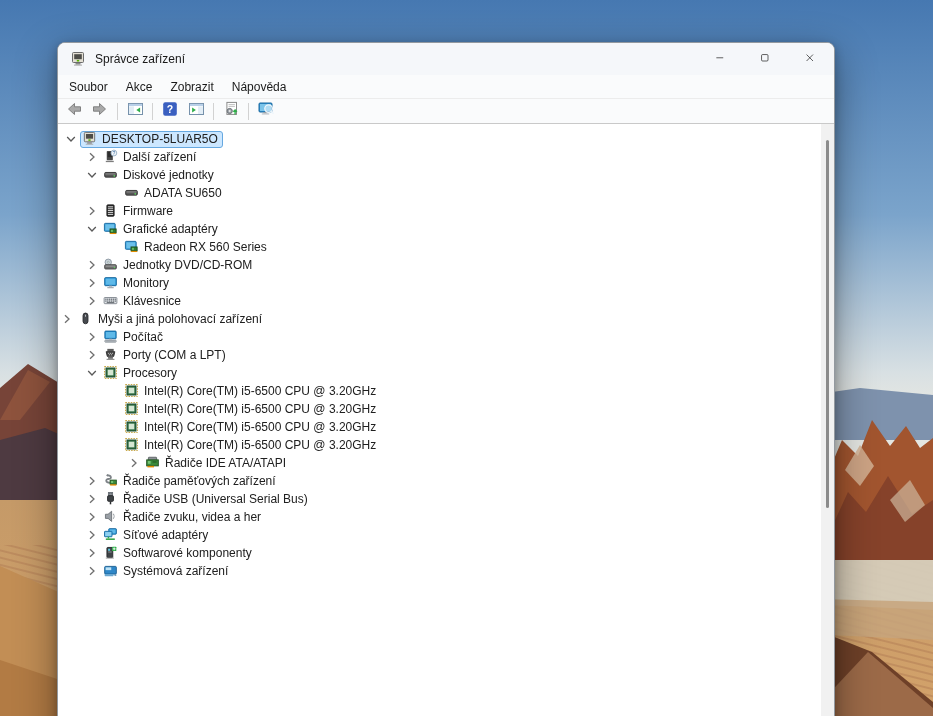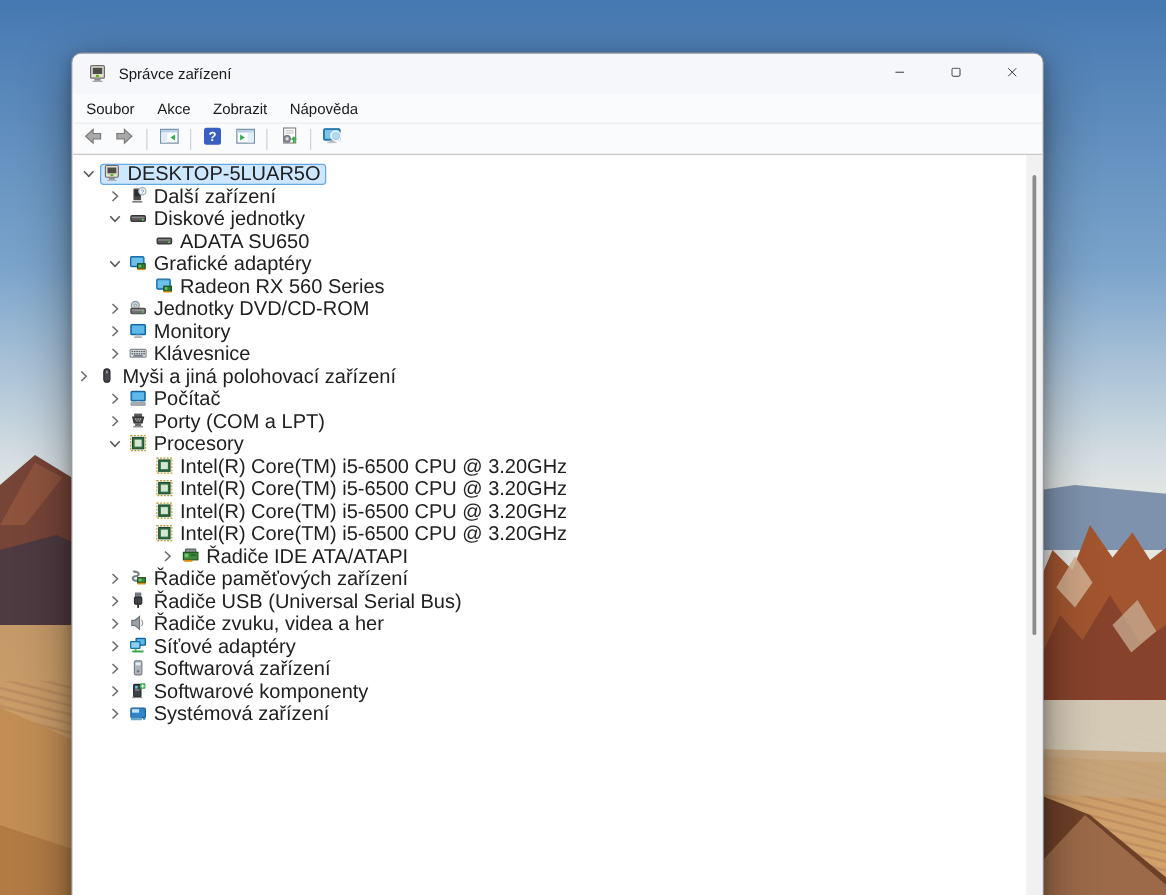--- a/index.html
+++ b/index.html
@@ -49,21 +49,21 @@
   .treepane {
     flex: 1 1 auto; background: #fff; position: relative; overflow: hidden;
     padding-top: 6px;
   }
   .tree-row { height: 18px; display: flex; align-items: center; white-space: nowrap; }
   .chev { width: 18px; flex: 0 0 18px; display: flex; align-items: center; justify-content: center; }
   .row-content { display: flex; align-items: center; padding: 0 4px 0 1px; height: 17px; border: 1px solid transparent; border-radius: 3px; }
   .row-content.selected { background: #cce7ff; border-color: #66a8e0; }
   .tree-icon { width: 16px; height: 16px; flex: 0 0 16px; margin-right: 4px; }
   .tree-icon svg { display: block; }
-  .tree-label { font-size: 16px; color: #202020; line-height: 15px; }
+  .tree-label { font-size: 12px; color: #202020; line-height: 15px; }
 
   .vscroll-track {
     position: absolute; top: 0; right: 0; width: 13px; height: 100%;
     background: #f1f1f1;
   }
   .vscroll-thumb {
     position: absolute; top: 16px; right: 5px; width: 3px; height: 368px;
     background: #8c8c8c; border-radius: 2px;
   }
 
@@ -292,20 +292,40 @@
                 <rect x="2.6" y="6.8" width="10.8" height="1.2" fill="#8a8a8a"></rect>
                 <circle cx="12" cy="9.4" r="0.9" fill="#5bd05b"></circle>
               </svg>
             </span>
             <span class="tree-label">ADATA SU650</span>
           </span>
         </div>
         <div class="tree-row" style="padding-left: 25px;">
           <span class="chev">
             <svg width="16" height="16" viewBox="0 0 16 16">
+              <path d="M6 4.2 L10 8 L6 11.8" fill="none" stroke="#6f6f6f" stroke-width="1.3"></path>
+            </svg>
+          </span>
+          <span class="row-content">
+            <span class="tree-icon">
+              <svg width="15" height="15" viewBox="0 0 16 16">
+                <rect x="4.2" y="2" width="7.6" height="12" rx="0.8" fill="#2e2e2e" stroke="#111"></rect>
+                <rect x="5.2" y="3.6" width="5.6" height="1" fill="#e8e8e8"></rect>
+                <rect x="5.2" y="5.6" width="5.6" height="1" fill="#cfcfcf"></rect>
+                <rect x="5.2" y="7.6" width="5.6" height="1" fill="#e8e8e8"></rect>
+                <rect x="5.2" y="9.6" width="5.6" height="1" fill="#cfcfcf"></rect>
+                <rect x="5.2" y="11.6" width="5.6" height="1" fill="#e8e8e8"></rect>
+              </svg>
+            </span>
+            <span class="tree-label">Firmware</span>
+          </span>
+        </div>
+        <div class="tree-row" style="padding-left: 25px;">
+          <span class="chev">
+            <svg width="16" height="16" viewBox="0 0 16 16">
               <path d="M4.2 6 L8 10 L11.8 6" fill="none" stroke="#5a5a5a" stroke-width="1.3"></path>
             </svg>
           </span>
           <span class="row-content">
             <span class="tree-icon">
               <svg width="15" height="15" viewBox="0 0 16 16">
                 <rect x="1.5" y="2.5" width="11.5" height="8.5" rx="1" fill="#2f9ad8" stroke="#1c6ba0"></rect>
                 <rect x="2.5" y="3.5" width="9.5" height="6.5" fill="#6cc0ea"></rect>
                 <rect x="7.5" y="8.5" width="6.5" height="4.2" fill="#2e7d32" stroke="#1b4d1f"></rect>
                 <rect x="8.4" y="9.4" width="2.2" height="2.2" fill="#66bb6a"></rect>
@@ -622,37 +642,20 @@
         </div>
         <div class="tree-row" style="padding-left: 25px;">
           <span class="chev">
             <svg width="16" height="16" viewBox="0 0 16 16">
               <path d="M6 4.2 L10 8 L6 11.8" fill="none" stroke="#6f6f6f" stroke-width="1.3"></path>
             </svg>
           </span>
           <span class="row-content">
             <span class="tree-icon">
               <svg width="15" height="15" viewBox="0 0 16 16">
-                <rect x="4.8" y="1.8" width="6.4" height="12" rx="1.2" fill="#aeb4bb" stroke="#7c828a"></rect>
-                <rect x="5.9" y="3.2" width="4.2" height="2.4" fill="#dff0f8"></rect>
-                <circle cx="8" cy="10.6" r="1" fill="#6d737a"></circle>
-              </svg>
-            </span>
-            <span class="tree-label">Softwarová zařízení</span>
-          </span>
-        </div>
-        <div class="tree-row" style="padding-left: 25px;">
-          <span class="chev">
-            <svg width="16" height="16" viewBox="0 0 16 16">
-              <path d="M6 4.2 L10 8 L6 11.8" fill="none" stroke="#6f6f6f" stroke-width="1.3"></path>
-            </svg>
-          </span>
-          <span class="row-content">
-            <span class="tree-icon">
-              <svg width="15" height="15" viewBox="0 0 16 16">
                 <rect x="4.2" y="2.6" width="6.2" height="10.8" rx="0.8" fill="#3f4347" stroke="#26292c"></rect>
                 <rect x="5.4" y="4" width="2.2" height="2.2" fill="#58c7e0"></rect>
                 <rect x="5.4" y="7" width="3.8" height="0.9" fill="#9aa0a6"></rect>
                 <rect x="9.6" y="1.8" width="4.6" height="4.6" rx="0.6" fill="#2fae4a"></rect>
                 <rect x="11.45" y="2.6" width="0.9" height="3" fill="#fff"></rect>
                 <rect x="10.4" y="3.65" width="3" height="0.9" fill="#fff"></rect>
                 <rect x="3" y="13.4" width="8.6" height="1" fill="#8d8d8d"></rect>
               </svg>
             </span>
             <span class="tree-label">Softwarové komponenty</span>

